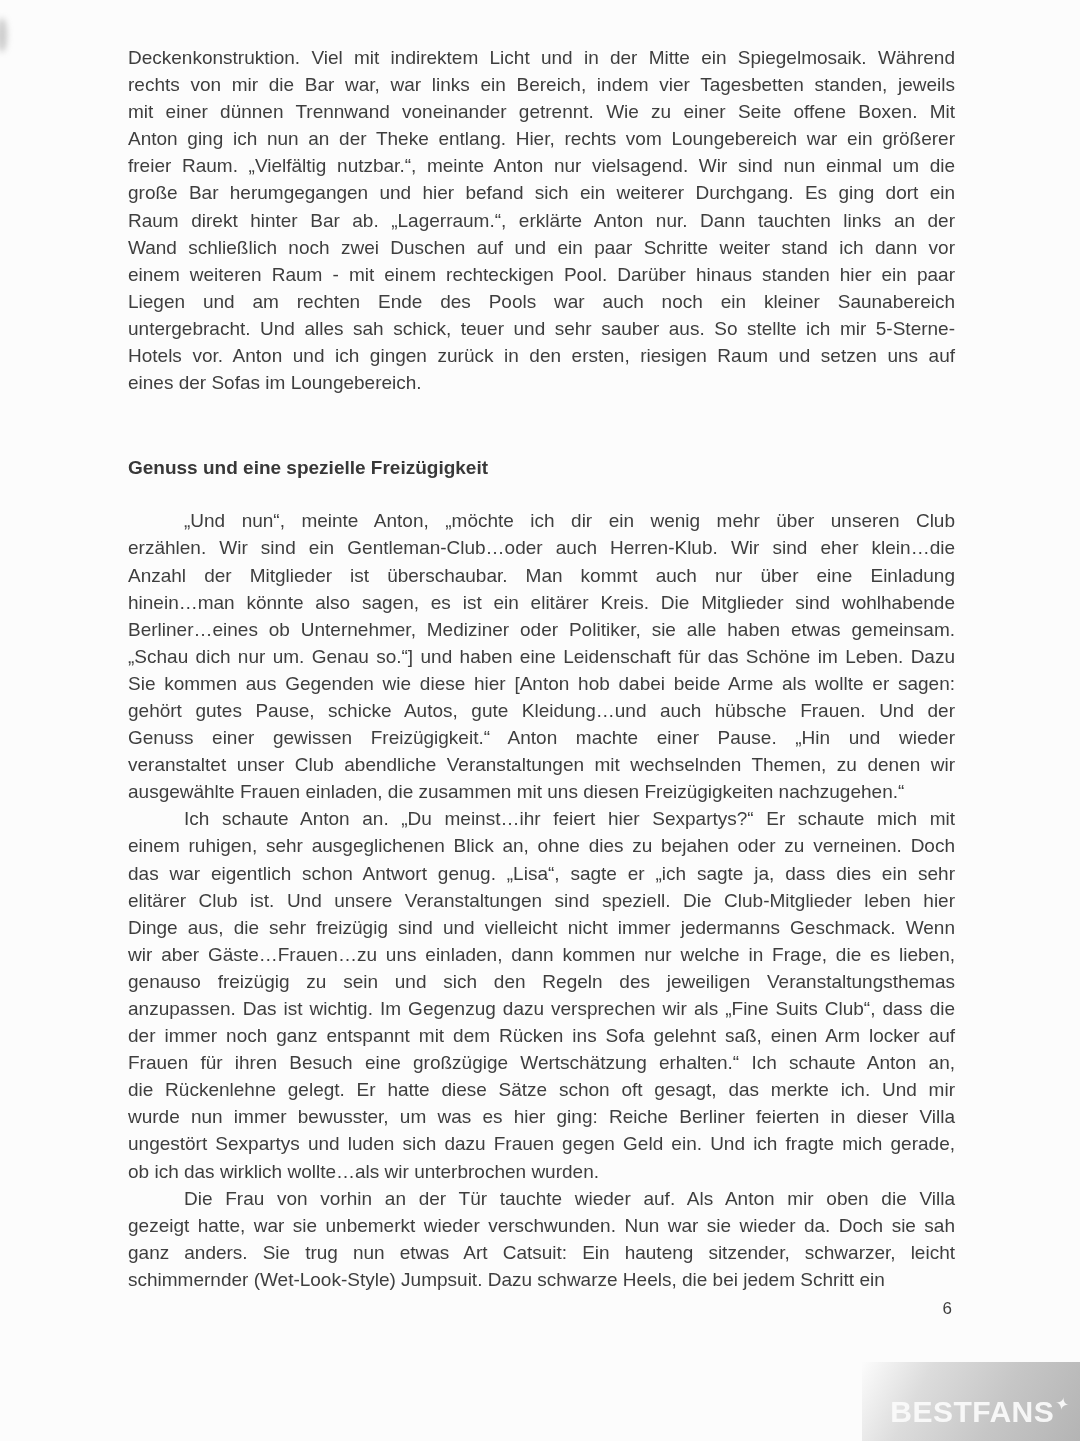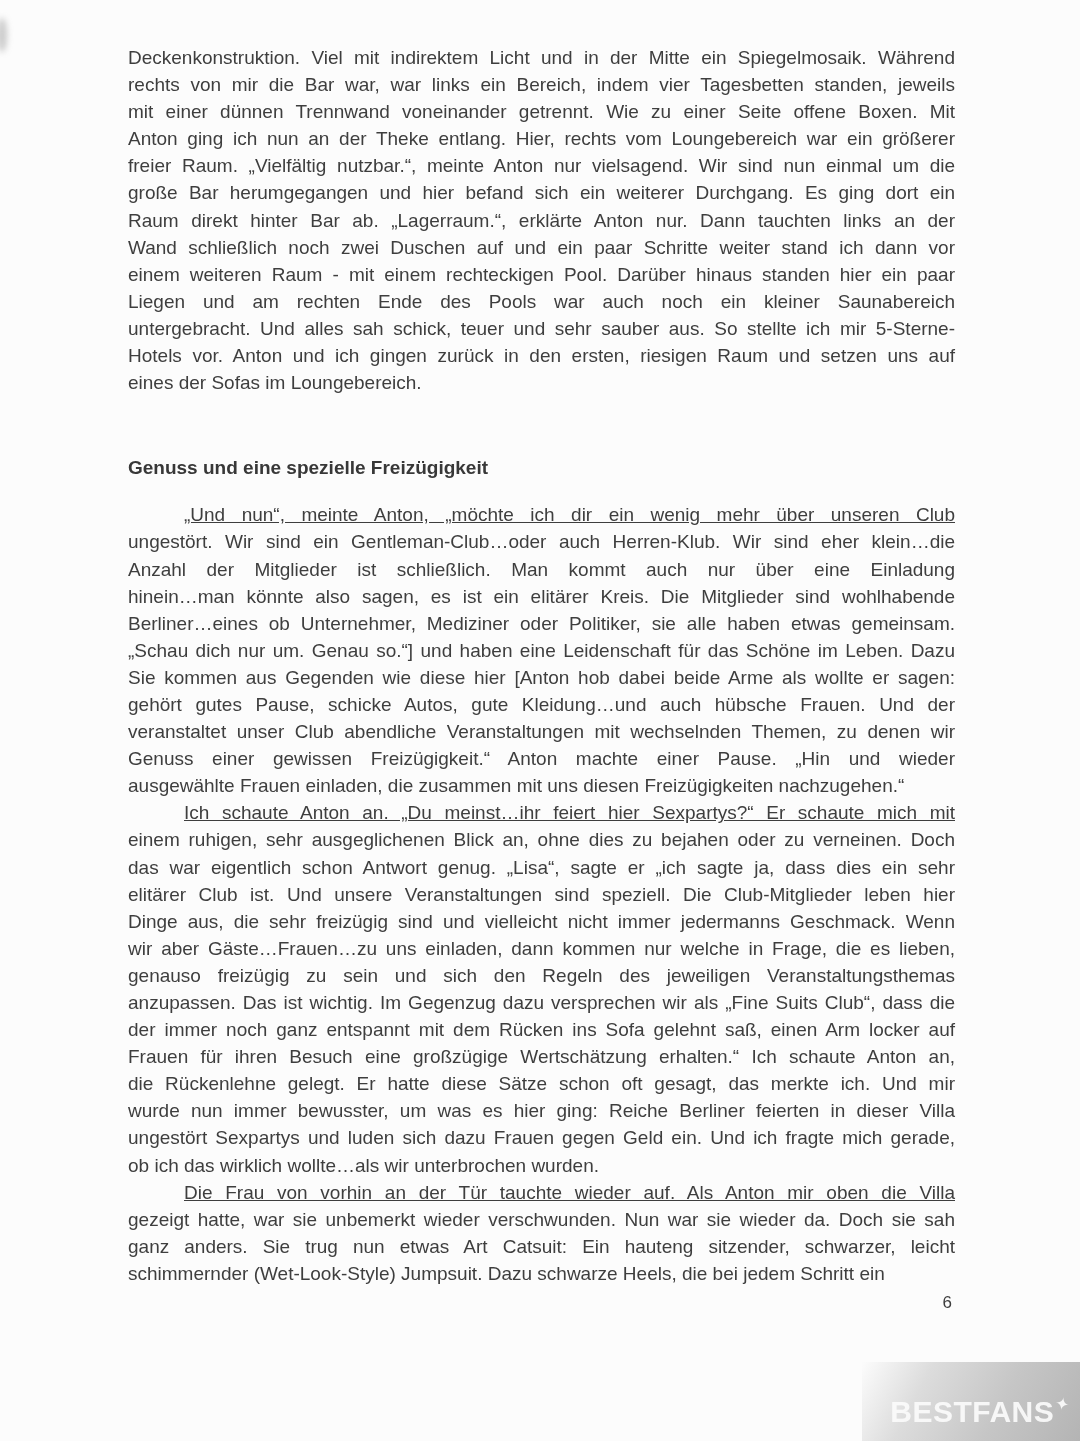--- a/index.html
+++ b/index.html
@@ -28,27 +28,27 @@
     text-align: justify;
     text-align-last: justify;
     text-justify: inter-word;
     white-space: normal;
     color: #3e3e3e;
   }
   .line.last {
     text-align: left;
     text-align-last: left;
   }
-  .paragraph.indent .line:first-child { text-indent: 56px; text-decoration: underline; }
+  .paragraph.indent .line:first-child { text-indent: 56px; }
   .heading {
     font-size: 19px;
     font-weight: 700;
     color: #383838;
     line-height: 27.1px;
-    margin: 58px 0 20px 0;
+    margin: 58px 0 26px 0;
   }
   .page-number-row {
     margin-top: 2px;
     padding-right: 3px;
     text-align: right;
     font-size: 17px;
     line-height: 27.1px;
     color: #3e3e3e;
   }
   .watermark {
@@ -106,29 +106,29 @@
         <div class="line">Wand schließlich noch zwei Duschen auf und ein paar Schritte weiter stand ich dann vor</div>
         <div class="line">einem weiteren Raum - mit einem rechteckigen Pool. Darüber hinaus standen hier ein paar</div>
         <div class="line">Liegen und am rechten Ende des Pools war auch noch ein kleiner Saunabereich</div>
         <div class="line">untergebracht. Und alles sah schick, teuer und sehr sauber aus. So stellte ich mir 5-Sterne-</div>
         <div class="line">Hotels vor. Anton und ich gingen zurück in den ersten, riesigen Raum und setzen uns auf</div>
         <div class="line last">eines der Sofas im Loungebereich.</div>
       </div>
       <h2 class="heading">Genuss und eine spezielle Freizügigkeit</h2>
       <div class="paragraph indent">
         <div class="line">„Und nun“, meinte Anton, „möchte ich dir ein wenig mehr über unseren Club</div>
-        <div class="line">ungestört. Wir sind ein Gentleman-Club…oder auch Herren-Klub. Wir sind eher klein…die</div>
-        <div class="line">Anzahl der Mitglieder ist schließlich. Man kommt auch nur über eine Einladung</div>
+        <div class="line">erzählen. Wir sind ein Gentleman-Club…oder auch Herren-Klub. Wir sind eher klein…die</div>
+        <div class="line">Anzahl der Mitglieder ist überschaubar. Man kommt auch nur über eine Einladung</div>
         <div class="line">hinein…man könnte also sagen, es ist ein elitärer Kreis. Die Mitglieder sind wohlhabende</div>
         <div class="line">Berliner…eines ob Unternehmer, Mediziner oder Politiker, sie alle haben etwas gemeinsam.</div>
         <div class="line">„Schau dich nur um. Genau so.“] und haben eine Leidenschaft für das Schöne im Leben. Dazu</div>
         <div class="line">Sie kommen aus Gegenden wie diese hier [Anton hob dabei beide Arme als wollte er sagen:</div>
         <div class="line">gehört gutes Pause, schicke Autos, gute Kleidung…und auch hübsche Frauen. Und der</div>
+        <div class="line">Genuss einer gewissen Freizügigkeit.“ Anton machte einer Pause. „Hin und wieder</div>
         <div class="line">veranstaltet unser Club abendliche Veranstaltungen mit wechselnden Themen, zu denen wir</div>
-        <div class="line">Genuss einer gewissen Freizügigkeit.“ Anton machte einer Pause. „Hin und wieder</div>
         <div class="line last">ausgewählte Frauen einladen, die zusammen mit uns diesen Freizügigkeiten nachzugehen.“</div>
       </div>
       <div class="paragraph indent">
         <div class="line">Ich schaute Anton an. „Du meinst…ihr feiert hier Sexpartys?“ Er schaute mich mit</div>
         <div class="line">einem ruhigen, sehr ausgeglichenen Blick an, ohne dies zu bejahen oder zu verneinen. Doch</div>
         <div class="line">das war eigentlich schon Antwort genug. „Lisa“, sagte er „ich sagte ja, dass dies ein sehr</div>
         <div class="line">elitärer Club ist. Und unsere Veranstaltungen sind speziell. Die Club-Mitglieder leben hier</div>
         <div class="line">Dinge aus, die sehr freizügig sind und vielleicht nicht immer jedermanns Geschmack. Wenn</div>
         <div class="line">wir aber Gäste…Frauen…zu uns einladen, dann kommen nur welche in Frage, die es lieben,</div>
         <div class="line">genauso freizügig zu sein und sich den Regeln des jeweiligen Veranstaltungsthemas</div>

